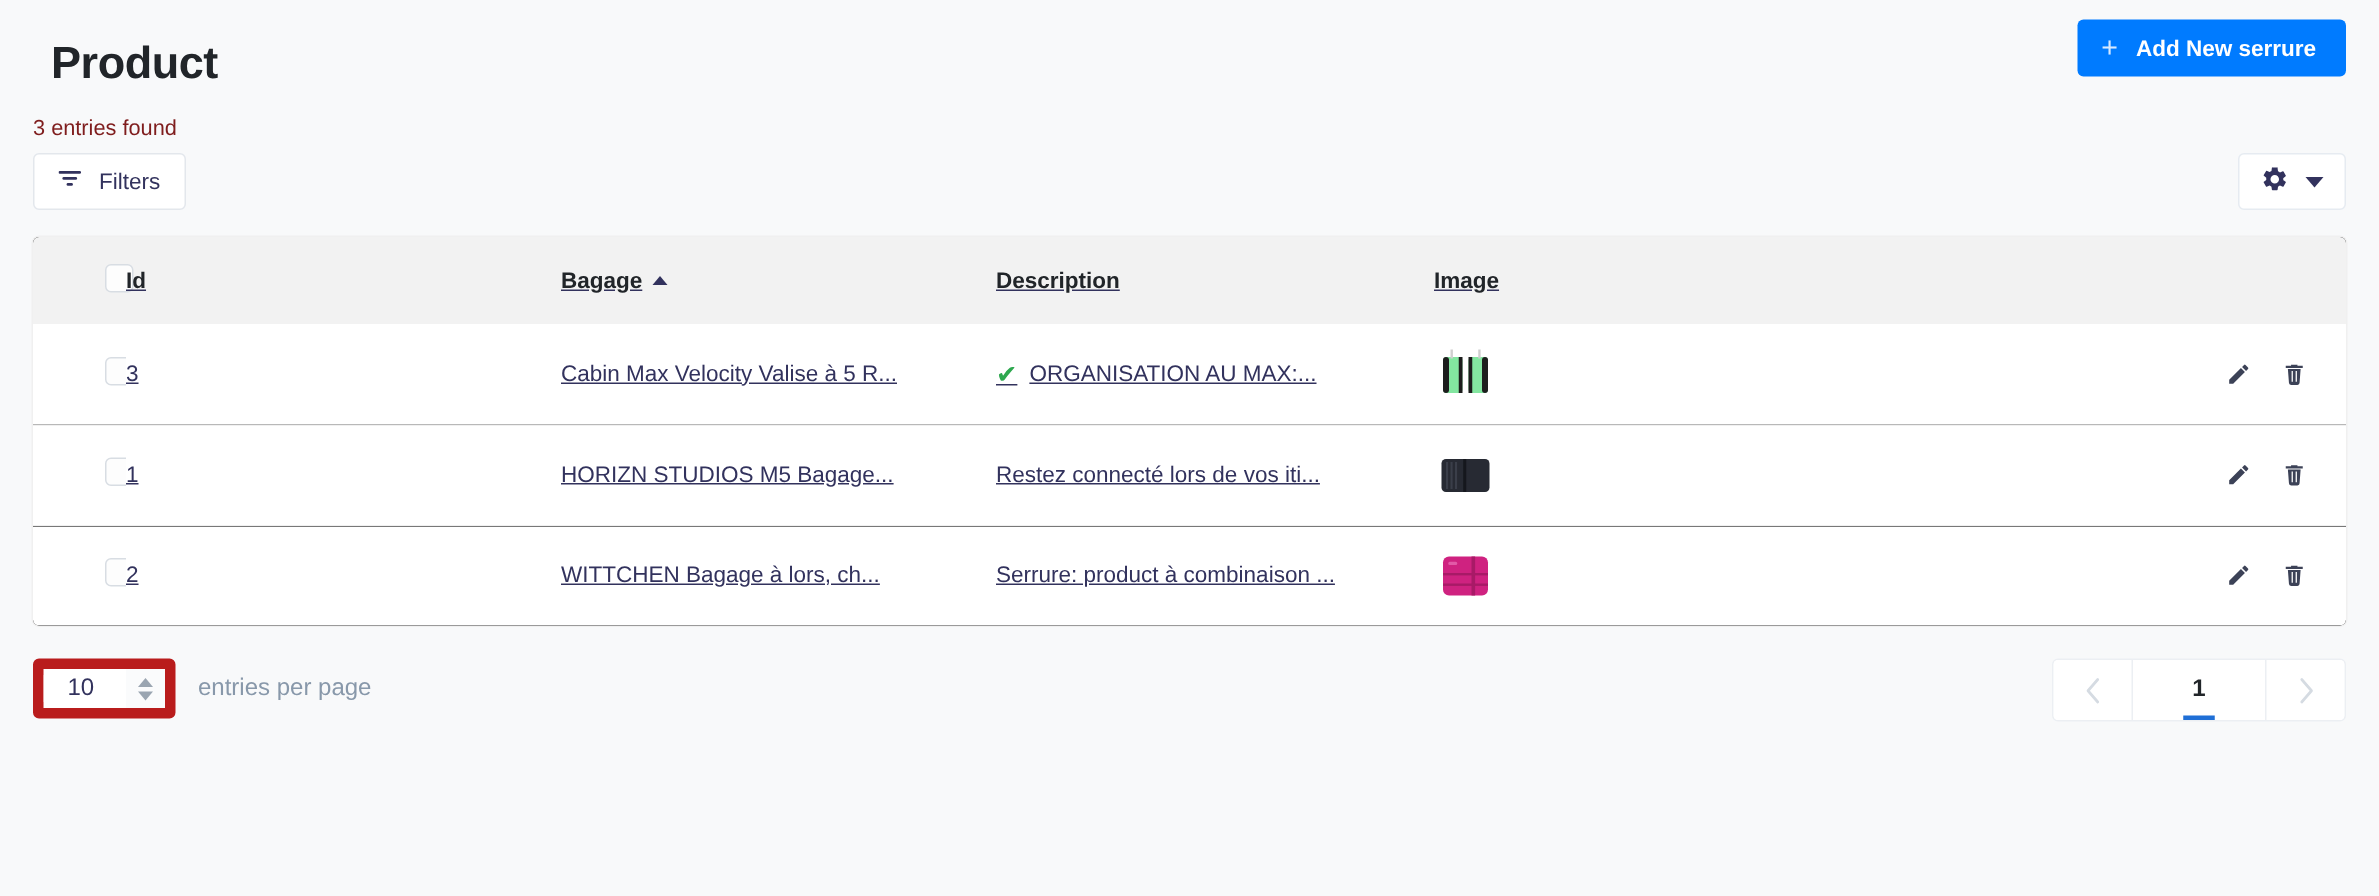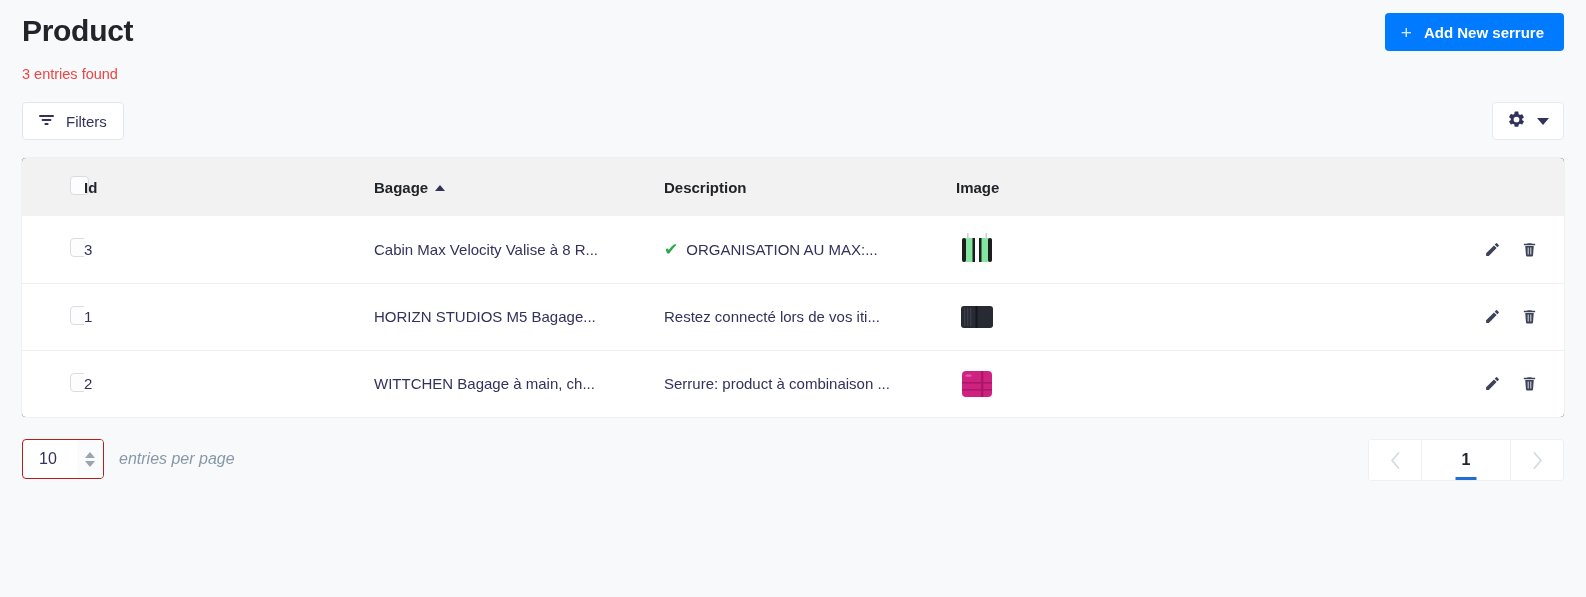--- a/index.html
+++ b/index.html
@@ -17,25 +17,25 @@
     position: relative;
     padding: 14px 22px 0 22px;
     height: 88px;
   }
   .page-title {
     font-size: 30px;
     font-weight: bold;
     color: #212529;
     letter-spacing: -0.3px;
     line-height: 1.15;
-    margin: 0;
+    margin: 12px;
   }
   .entries-found {
     font-size: 14.5px;
-    color: #ef4444;
+    color: #7f1d1d;
     margin-top: 17px;
   }
   .add-new-btn {
     position: absolute;
     right: 22px;
     top: 13px;
     height: 38px;
     padding: 0 20px 0 16px;
     background: #007bff;
     color: #ffffff;
@@ -101,20 +101,21 @@
     border-top: 7px solid #32325d;
   }
 
   
   .table-card {
     margin: 14px 22px 0 22px;
     background: #000000;
     border-radius: 4px;
     overflow: hidden;
     box-shadow: 0 0 0 1px #f0f0f0;
+    text-decoration: underline;
   }
   table { width: 100%; border-collapse: collapse; table-layout: fixed; }
   thead tr { background: #f2f2f2; height: 58px; }
   thead th {
     text-align: left;
     font-size: 15px;
     font-weight: bold;
     color: #212529;
     padding: 0;
     vertical-align: middle;
@@ -185,22 +186,22 @@
     height: 46px;
   }
   .per-page-group {
     position: absolute;
     left: 0; top: 0;
     display: flex;
     align-items: center;
     gap: 15px;
   }
   .stepper {
-    width: 82px; height: 40px;
-    border: 1px solid #b91c1c;
+    width: 95px; height: 40px;
+    border: 7px solid #b91c1c;
     border-radius: 4px;
     background: #ffffff;
     display: flex;
     align-items: center;
     overflow: hidden;
   }
   .stepper-value {
     flex: 1;
     font-size: 16px;
     color: #32325d;
@@ -224,21 +225,20 @@
     border-bottom: 6px solid #9aa5b1;
   }
   .arr-dn {
     width: 0; height: 0;
     border-left: 5px solid transparent;
     border-right: 5px solid transparent;
     border-top: 6px solid #9aa5b1;
   }
   .per-page-label {
     font-size: 16px;
-    font-style: italic;
     color: #8898aa;
   }
   .pagination {
     position: absolute;
     right: 0; top: 0;
     height: 42px;
     display: flex;
     align-items: stretch;
     background: #ffffff;
     border: 1px solid #eceff3;
@@ -343,21 +343,21 @@
         <th></th>
       </tr>
     </thead>
     <tbody>
 
       <tr>
         <td class="col-check">
           <div class="col-check-inner"><span class="chk"></span></div>
         </td>
         <td>3</td>
-        <td>Cabin Max Velocity Valise à 8 R...</td>
+        <td>Cabin Max Velocity Valise à 5 R...</td>
         <td>
           <span class="desc-cell">
             <span class="check-emoji">✔</span>
             <span>ORGANISATION AU MAX:...</span>
           </span>
         </td>
         <td>
           <span class="thumb">
             <svg width="42" height="42" viewBox="0 0 42 42">
               <rect width="42" height="42" fill="#ffffff"></rect>
@@ -425,21 +425,21 @@
             </button>
           </span>
         </td>
       </tr>
 
       <tr>
         <td class="col-check">
           <div class="col-check-inner"><span class="chk"></span></div>
         </td>
         <td>2</td>
-        <td>WITTCHEN Bagage à main, ch...</td>
+        <td>WITTCHEN Bagage à lors, ch...</td>
         <td>
           <span class="desc-cell">
             <span>Serrure: product à combinaison ...</span>
           </span>
         </td>
         <td>
           <span class="thumb">
             <svg width="42" height="42" viewBox="0 0 42 42">
               <rect width="42" height="42" fill="#ffffff"></rect>
               <path d="M10 8h22a4 4 0 0 1 4 4v18a4 4 0 0 1-4 4H10a4 4 0 0 1-4-4V12a4 4 0 0 1 4-4z" fill="#cf2280"></path>

